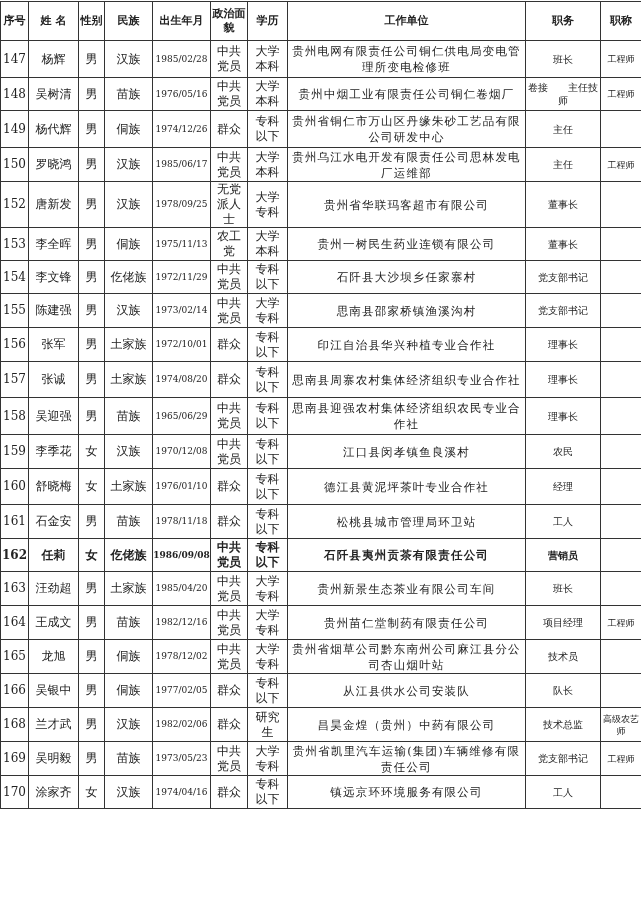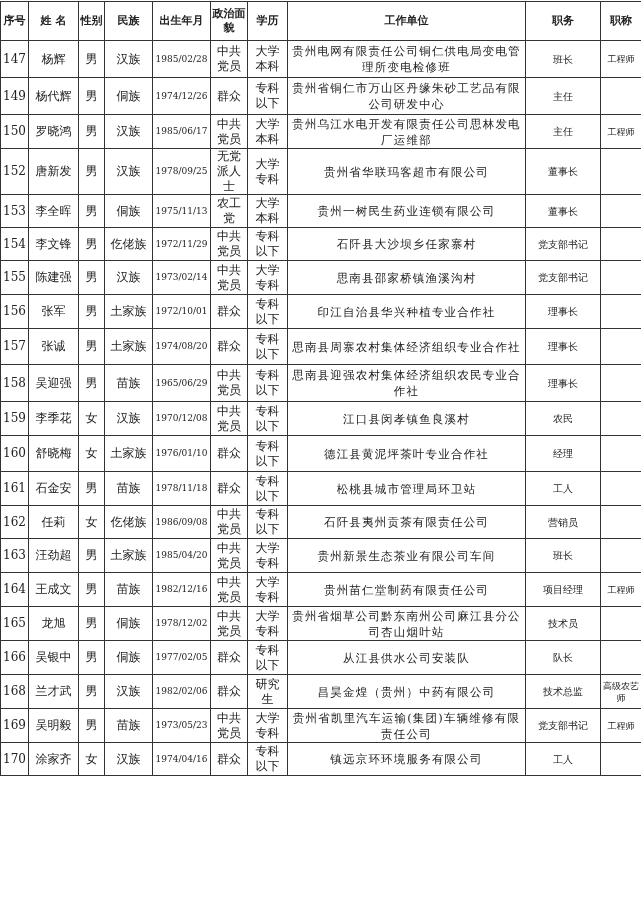--- a/index.html
+++ b/index.html
@@ -52,20 +52,32 @@
         <td class="narrow2">杨辉</td>
         <td>男</td>
         <td>汉族</td>
         <td class="date">1985/02/28</td>
         <td class="narrow2">中共党员</td>
         <td class="narrow2">大学本科</td>
         <td class="unit">贵州电网有限责任公司铜仁供电局变电管理所变电检修班</td>
         <td class="duty">班长</td>
         <td class="title">工程师</td>
       </tr>
+      <tr class="r" style="height: 33px;">
+        <td class="seq">148</td>
+        <td class="narrow2">吴树清</td>
+        <td>男</td>
+        <td>苗族</td>
+        <td class="date">1976/05/16</td>
+        <td class="narrow2">中共党员</td>
+        <td class="narrow2">大学本科</td>
+        <td class="unit">贵州中烟工业有限责任公司铜仁卷烟厂</td>
+        <td class="duty">卷接　　主任技师</td>
+        <td class="title">工程师</td>
+      </tr>
       <tr class="r" style="height: 37px;">
         <td class="seq">149</td>
         <td class="narrow2">杨代辉</td>
         <td>男</td>
         <td>侗族</td>
         <td class="date">1974/12/26</td>
         <td class="narrow2">群众</td>
         <td class="narrow2">专科以下</td>
         <td class="unit">贵州省铜仁市万山区丹缘朱砂工艺品有限公司研发中心</td>
         <td class="duty">主任</td>
@@ -196,21 +208,21 @@
         <td class="narrow2">石金安</td>
         <td>男</td>
         <td>苗族</td>
         <td class="date">1978/11/18</td>
         <td class="narrow2">群众</td>
         <td class="narrow2">专科以下</td>
         <td class="unit">松桃县城市管理局环卫站</td>
         <td class="duty">工人</td>
         <td class="title"></td>
       </tr>
-      <tr class="r" style="height: 33px;">
+      <tr class="r" style="height: 33px; font-weight: bold;">
         <td class="seq">162</td>
         <td class="narrow2">任莉</td>
         <td>女</td>
         <td>仡佬族</td>
         <td class="date">1986/09/08</td>
         <td class="narrow2">中共党员</td>
         <td class="narrow2">专科以下</td>
         <td class="unit">石阡县夷州贡茶有限责任公司</td>
         <td class="duty">营销员</td>
         <td class="title"></td>

